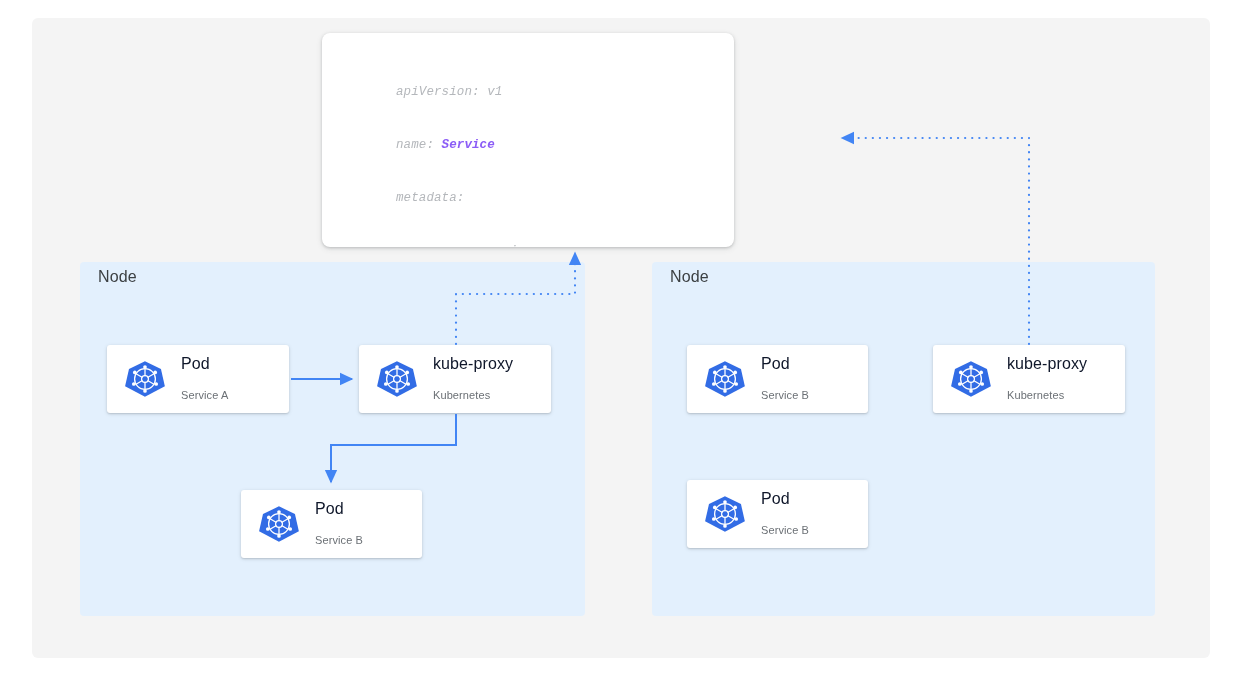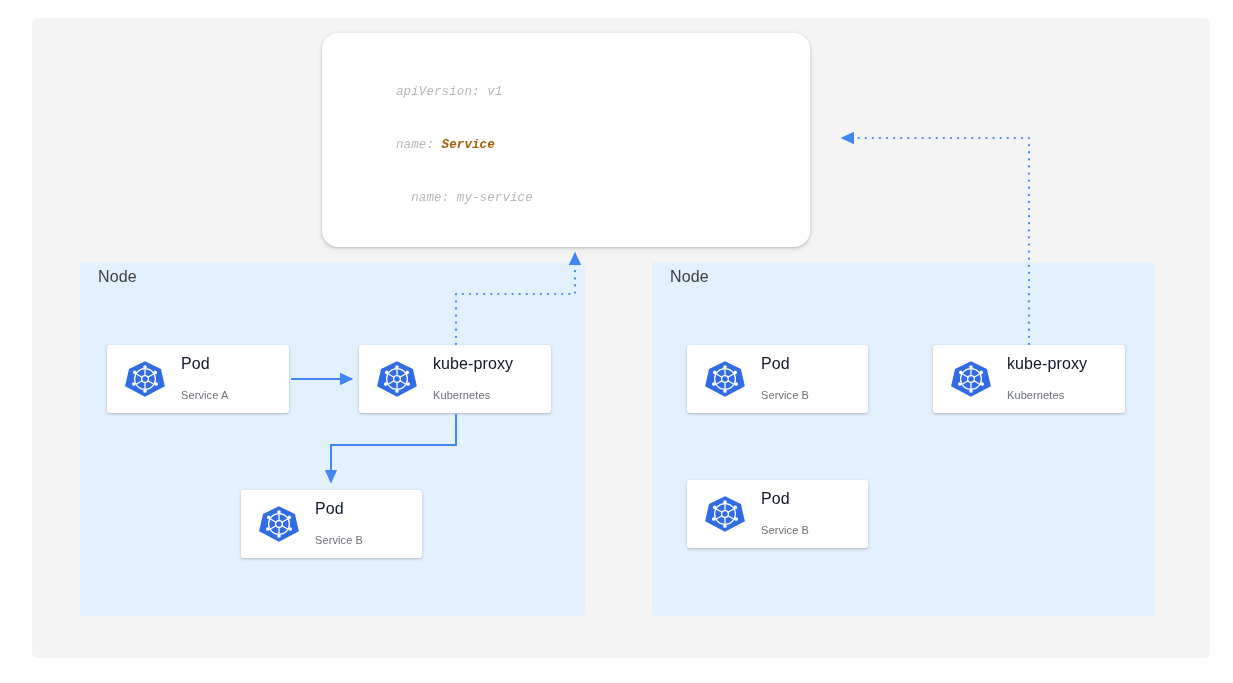--- a/index.html
+++ b/index.html
@@ -26,45 +26,45 @@
     width: 1178px;
     height: 640px;
     background: #f4f4f4;
     border-radius: 6px;
   }
   
   .yaml-card {
     position: absolute;
     left: 322px;
     top: 33px;
-    width: 488px;
+    width: 412px;
     height: 214px;
     background: #ffffff;
-    border-radius: 16px;
+    border-radius: 8px;
     box-shadow: 0 1px 3px rgba(60,64,67,0.25), 0 2px 6px rgba(60,64,67,0.10);
     overflow: hidden;
   }
   .yaml-body {
     position: absolute;
     left: 74px;
     top: 16px;
     right: 8px;
     font-family: "Liberation Mono", "DejaVu Sans Mono", monospace;
     font-size: 12.5px;
     line-height: 17.6px;
     white-space: pre;
   }
   .yl {
     font-style: italic;
     color: #b4b7bb;
     letter-spacing: 0.1px;
   }
   .yl .b {
     font-weight: bold;
-    color: #a16207;
+    color: #8b5cf6;
   }
   
   .node {
     position: absolute;
     background: #e3f0fd;
     border-radius: 4px;
   }
   #node-left  { left: 80px;  top: 262px; width: 505px; height: 354px; }
   #node-right { left: 652px; top: 262px; width: 503px; height: 354px; }
   .node-label {
@@ -131,20 +131,21 @@
 <body>
 
 <div id="stage">
 
   <div class="canvas"></div>
 
   <div class="yaml-card">
     <div class="yaml-body">
       <div class="yl">apiVersion: v1</div>
       <div class="yl"><span>name: </span><span class="b">Service</span></div>
+      <div class="yl">metadata:</div>
       <div class="yl">  name: my-service</div>
       
       
       
       
       
       
       
     </div>
   </div>

